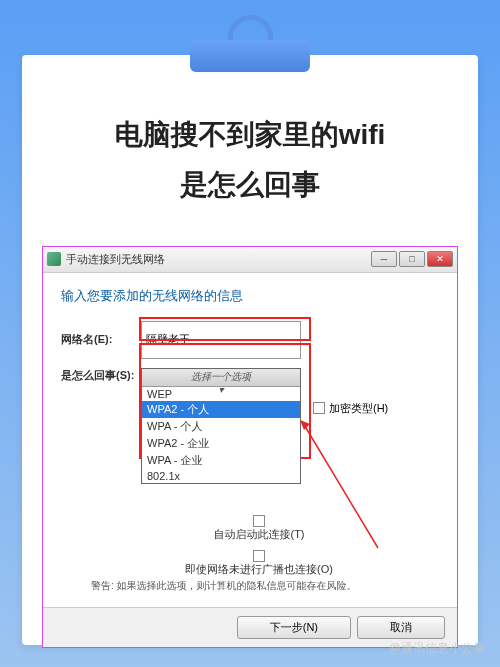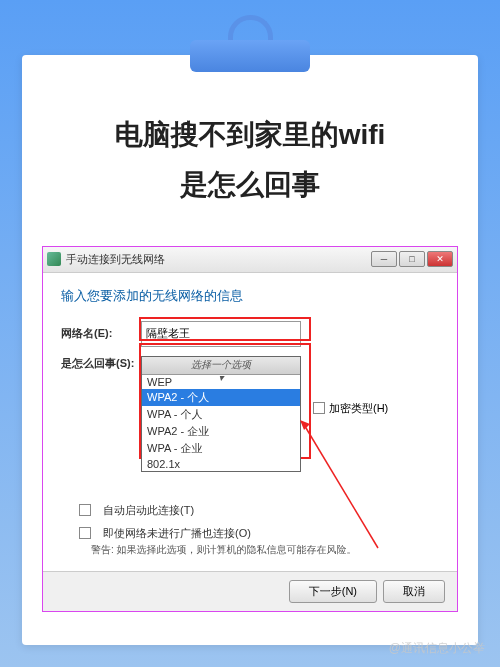--- a/index.html
+++ b/index.html
@@ -120,21 +120,21 @@
       color: #333;
     }
     .form-label {
       width: 80px;
       flex-shrink: 0;
       font-weight: bold;
     }
     .form-input {
       border: 1px solid #999;
       height: 19px;
-      padding: 12px 4px;
+      padding: 18px 4px;
       font-size: 11px;
       width: 160px;
       background: #fff;
     }
     .highlight-box {
       position: absolute;
       border: 2px solid #e22;
       pointer-events: none;
     }
     .hb1 { top: 44px; left: 96px; width: 172px; height: 24px; }
@@ -166,24 +166,25 @@
       color: #333;
       cursor: pointer;
     }
     .dropdown-item.selected {
       background: #2a7de1;
       color: #fff;
     }
     .checkbox-row {
       display: flex;
       align-items: center;
-      gap: 12px;
+      gap: 0;
       font-size: 11px;
       color: #333;
       margin-left: 18px;
+      flex-direction: column;
     }
     .checkbox {
       width: 12px;
       height: 12px;
       border: 1px solid #888;
       background: #fff;
     }
     .hide-chars {
       position: absolute;
       left: 270px;
@@ -209,21 +210,21 @@
     }
     .win-footer {
       border-top: 1px solid #ccc;
       padding: 8px 12px;
       display: flex;
       justify-content: flex-end;
       gap: 6px;
       background: #f0f0f0;
     }
     .footer-btn {
-      padding: 3px 19px;
+      padding: 3px 32px;
       font-size: 11px;
       border: 1px solid #999;
       background: linear-gradient(180deg, #fafafa, #e0e0e0);
       border-radius: 3px;
       cursor: pointer;
     }
     .watermark {
       position: absolute;
       bottom: 10px;
       right: 15px;

